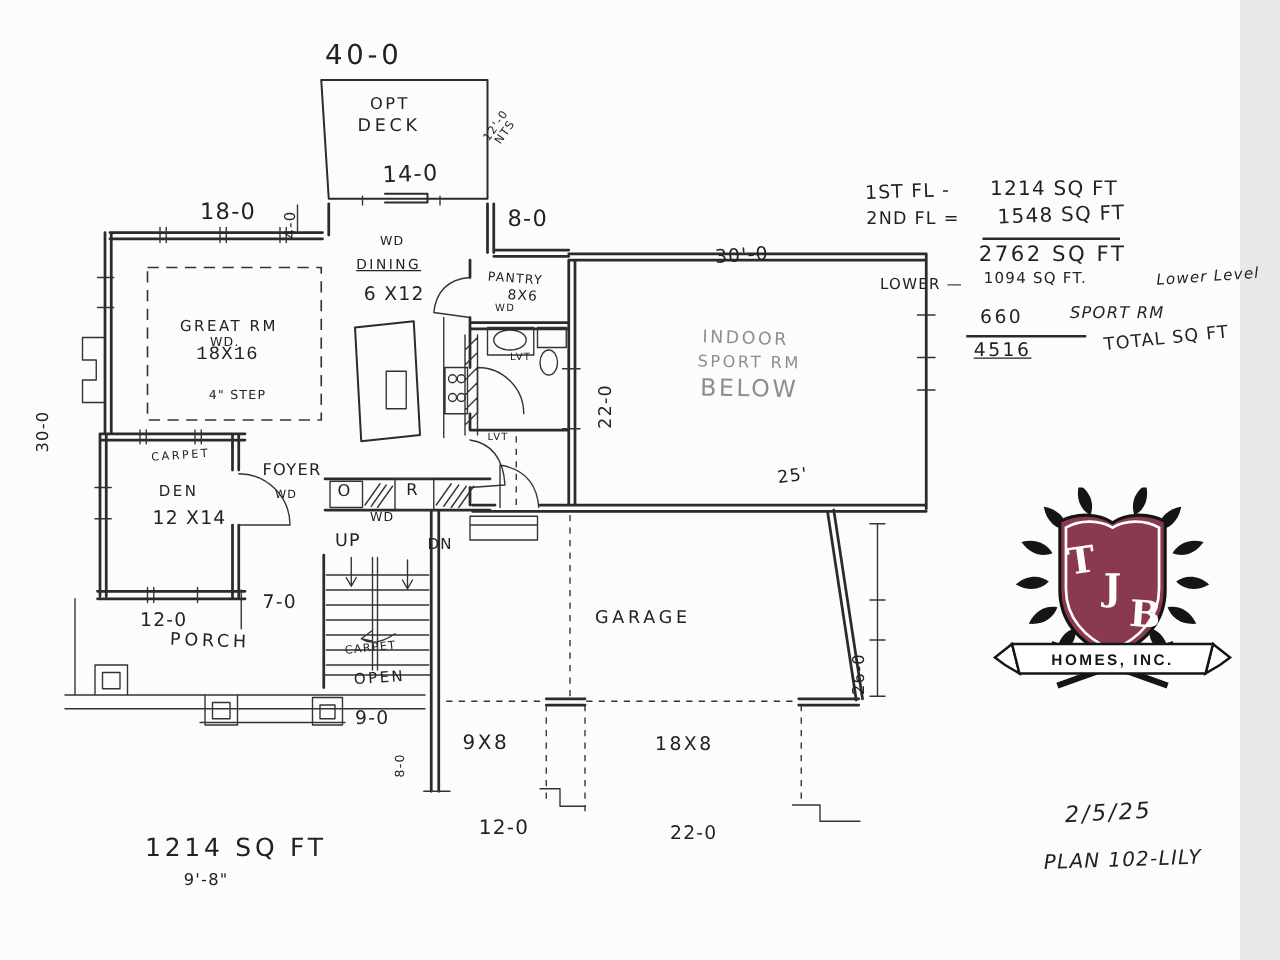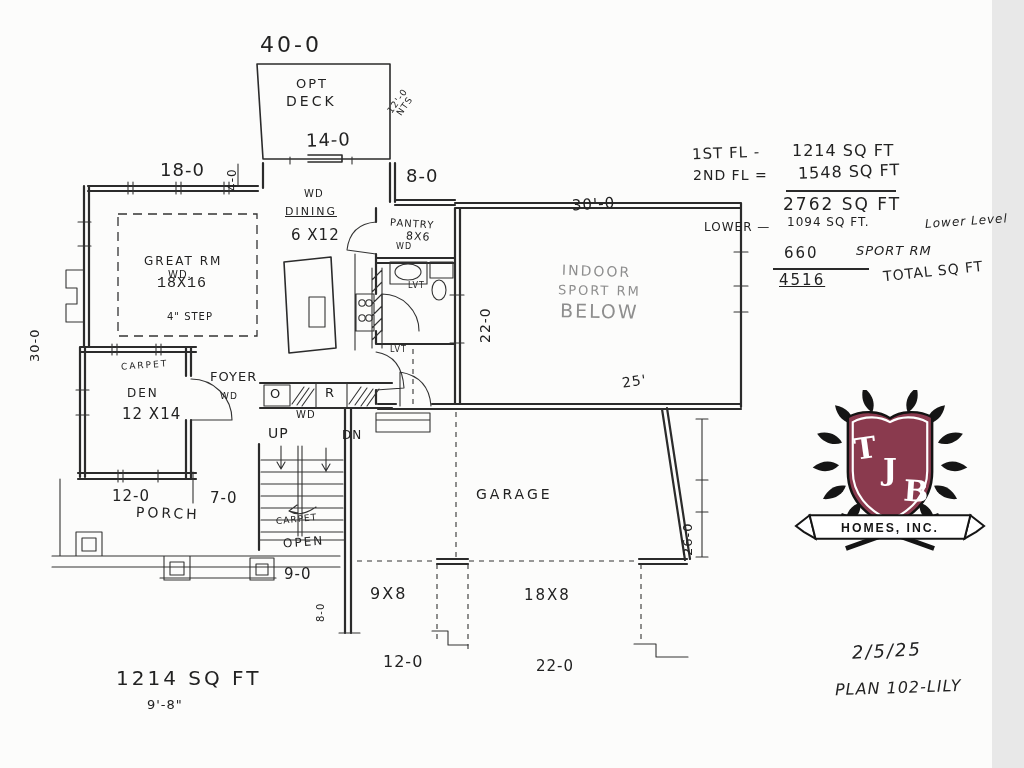--- a/index.html
+++ b/index.html
@@ -103,21 +103,21 @@
     <span>NTS</span>
   </div>
   <div class="lbl" style="left:160px;top:161px;font-size:18px;">18-0</div>
   <div class="lbl vert" style="left:226px;top:191px;font-size:12px;">4-0</div>
   <div class="lbl" style="left:406px;top:167px;font-size:18px;">8-0</div>
   <div class="lbl" style="left:572px;top:197px;font-size:15px;transform:rotate(-4deg);">30'-0</div>
   <div class="lbl vert" style="left:28px;top:362px;font-size:13px;">30-0</div>
   <div class="lbl vert" style="left:478px;top:343px;font-size:14px;">22-0</div>
   <div class="lbl" style="left:622px;top:374px;font-size:14px;transform:rotate(-8deg);">25'</div>
   <div class="lbl vert" style="left:681px;top:556px;font-size:13px;">26-0</div>
-  <div class="lbl" style="left:210px;top:491px;font-size:15px;">7-0</div>
+  <div class="lbl" style="left:210px;top:474px;font-size:15px;">7-0</div>
   <div class="lbl" style="left:112px;top:489px;font-size:15px;">12-0</div>
   <div class="lbl" style="left:284px;top:567px;font-size:15px;">9-0</div>
   <div class="lbl vert" style="left:316px;top:622px;font-size:10px;">8-0</div>
   <div class="lbl" style="left:370px;top:586px;font-size:16px;letter-spacing:2px;">9X8</div>
   <div class="lbl" style="left:524px;top:588px;font-size:15px;letter-spacing:2px;">18X8</div>
   <div class="lbl" style="left:383px;top:654px;font-size:16px;">12-0</div>
   <div class="lbl" style="left:536px;top:659px;font-size:15px;">22-0</div>
 
   <div class="lbl" style="left:296px;top:77px;font-size:13px;letter-spacing:2px;">OPT</div>
   <div class="lbl" style="left:286px;top:94px;font-size:14px;letter-spacing:3px;">DECK</div>

